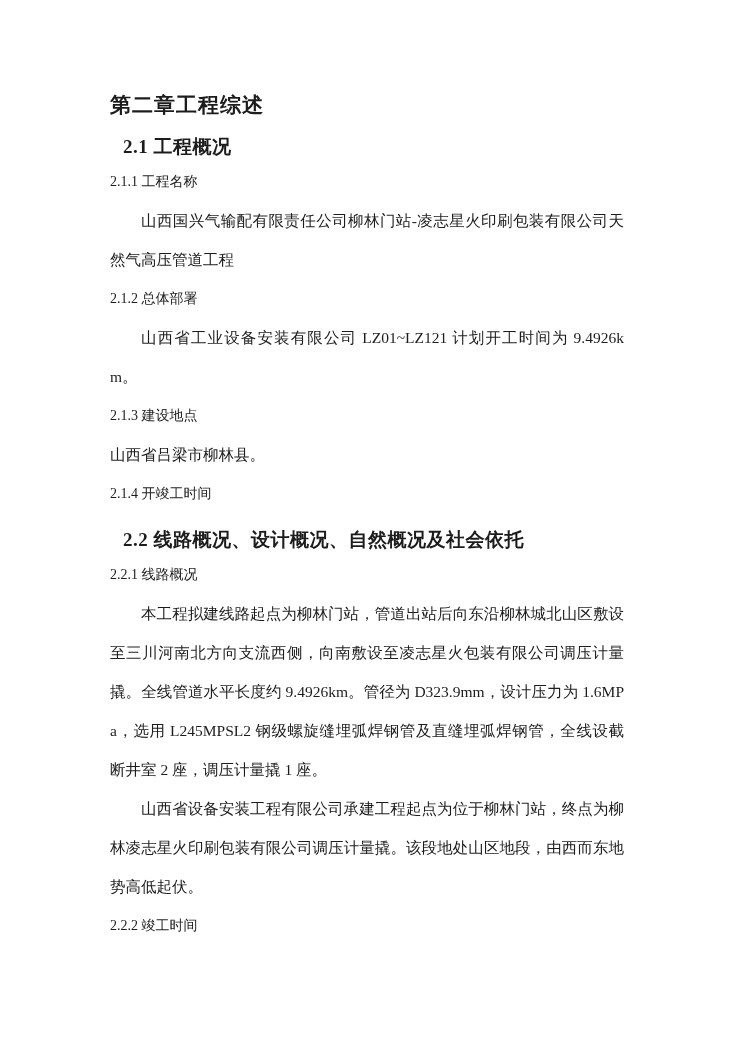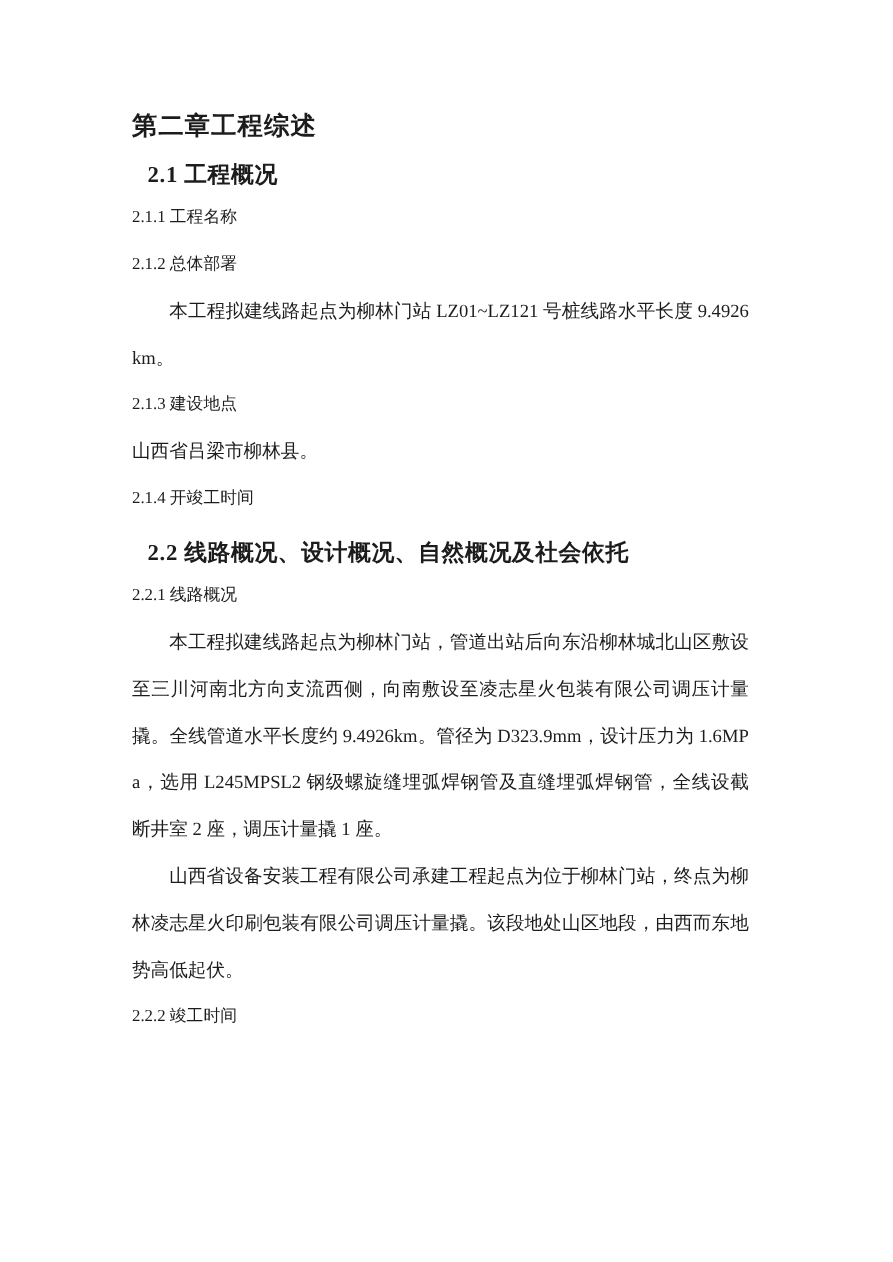--- a/index.html
+++ b/index.html
@@ -53,23 +53,24 @@
 </head>
 <body>
 
 <div class="page">
 
   <h1 class="chapter-title">第二章工程综述</h1>
 
   <h2 class="section-heading">2.1 工程概况</h2>
 
   <h3 class="subsection-heading">2.1.1 工程名称</h3>
+  <p class="body-paragraph indent">山西国兴气输配有限责任公司柳林门站-凌志星火印刷包装有限公司天然气高压管道工程</p>
 
   <h3 class="subsection-heading">2.1.2 总体部署</h3>
-  <p class="body-paragraph indent">本工程拟建线路起点为柳林门站 LZ01~LZ121 号桩线路水平长度 9.4926km。</p>
+  <p class="body-paragraph indent">山西省工业设备安装有限公司 LZ01~LZ121 计划开工时间为 9.4926km。</p>
 
   <h3 class="subsection-heading">2.1.3 建设地点</h3>
   <p class="body-paragraph">山西省吕梁市柳林县。</p>
 
   <h3 class="subsection-heading">2.1.4 开竣工时间</h3>
 
   <h2 class="section-heading">2.2 线路概况、设计概况、自然概况及社会依托</h2>
 
   <h3 class="subsection-heading">2.2.1 线路概况</h3>
   <p class="body-paragraph indent">本工程拟建线路起点为柳林门站，管道出站后向东沿柳林城北山区敷设至三川河南北方向支流西侧，向南敷设至凌志星火包装有限公司调压计量撬。全线管道水平长度约 9.4926km。管径为 D323.9mm，设计压力为 1.6MPa，选用 L245MPSL2 钢级螺旋缝埋弧焊钢管及直缝埋弧焊钢管，全线设截断井室 2 座，调压计量撬 1 座。</p>

